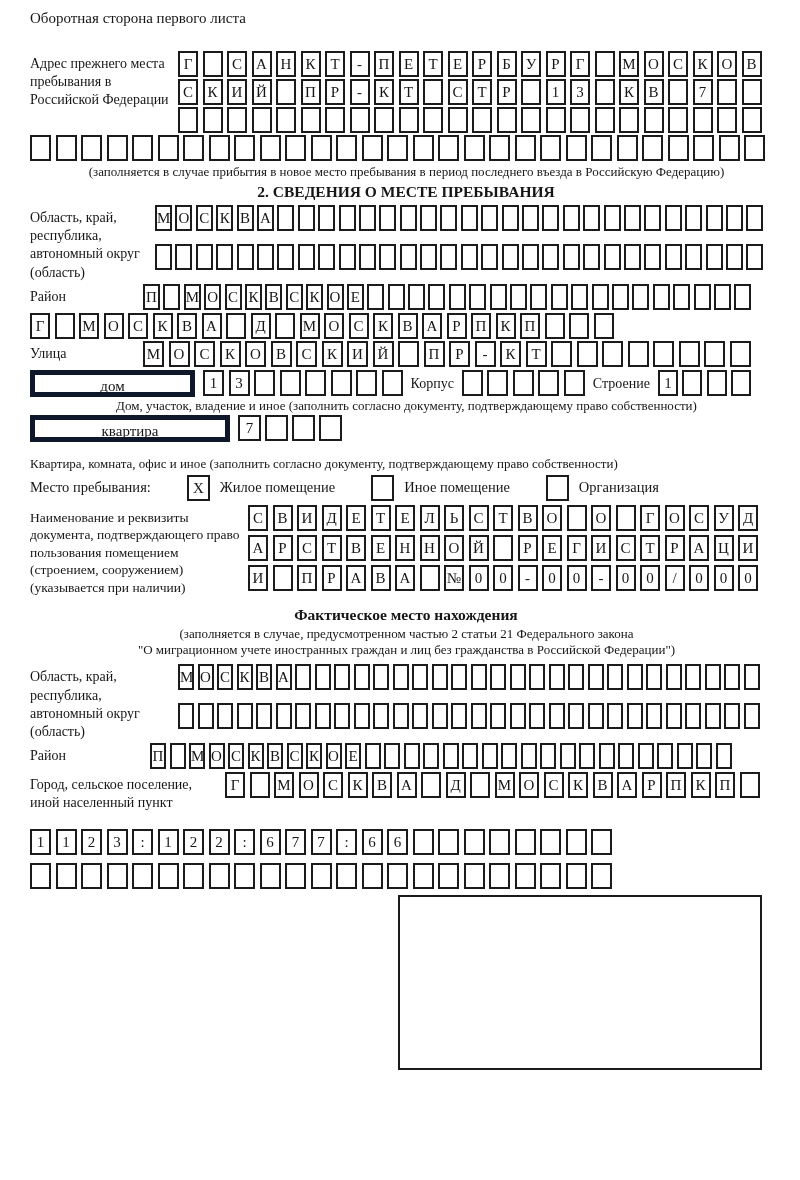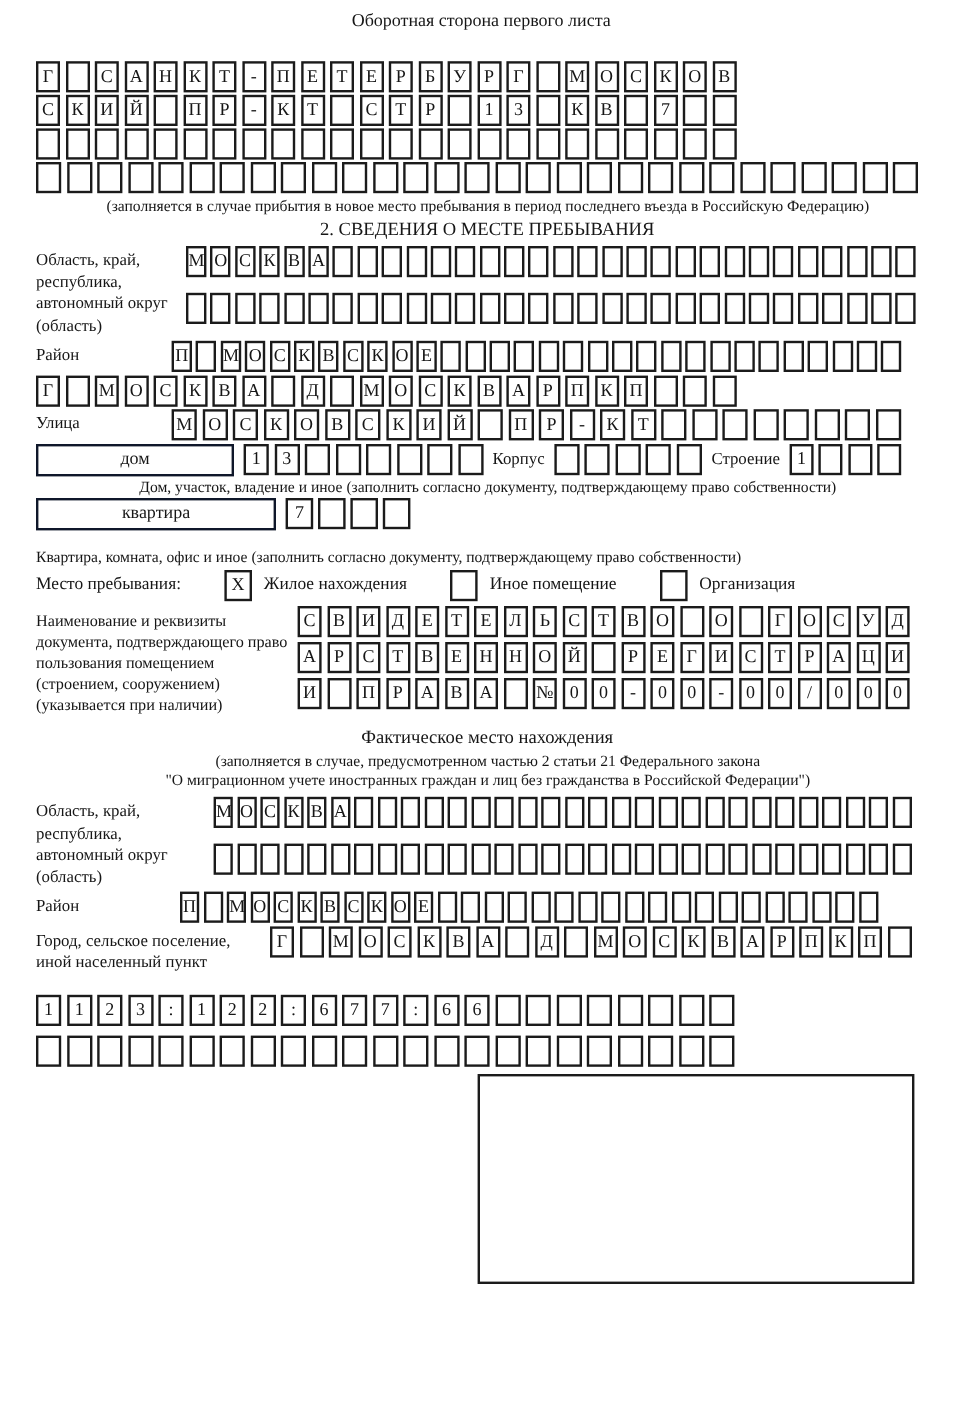--- a/index.html
+++ b/index.html
@@ -1,40 +1,40 @@
 <!DOCTYPE html>
 <html><head>
 <meta charset="utf-8">
 <style>
   *{box-sizing:border-box;margin:0;padding:0}
   html,body{background:#fff}
   body{width:800px;height:1180px;overflow:hidden;color:#161616;
        font-family:"Liberation Serif","DejaVu Serif",serif;}
   .page{width:800px;height:1180px;padding:0 0 0 30px;position:relative}
 
-  .corner{text-align:center;font-size:15px;padding:10px 28px 0 0}
+  .corner{text-align:left;font-size:15px;padding:10px 28px 0 0}
 
   .frow{display:flex;align-items:flex-start}
   .flabel{font-size:14px;line-height:1.3;padding-top:4px;flex:none}
   .cellcol{display:flex;flex-direction:column}
 
   .cellrow{display:flex;flex:none}
   .cell{flex:none;height:26px;border:2px solid #1b1b1b;text-align:center;
         font-size:15px;line-height:22px;background:#fff}
   .p245{gap:4.5px}.p245 .cell{width:20px}
   .p255{gap:4.5px}.p255 .cell{width:21px}
   .p203{gap:3.4px}.p203 .cell{width:17px}
   .p195{gap:3.5px}.p195 .cell{width:16px}
   .p27 {gap:4px}  .p27  .cell{width:23px}
   .gap2{margin-top:2px}.gap13{margin-top:13px}.gap4{margin-top:4px}.gap8{margin-top:8px}
 
   .note{font-size:13px;text-align:center;padding-right:17px}
-  .sect-title{font-size:15.5px;font-weight:normal;text-align:center;padding-right:18px}
-
-  .widebox{flex:none;height:27px;border:2px solid #0f172a;text-align:center;
+  .sect-title{font-size:15.5px;font-weight:bold;text-align:center;padding-right:18px}
+
+  .widebox{flex:none;height:27px;border:5px solid #0f172a;text-align:center;
            font-size:15px;line-height:23px}
   .inline-lbl{font-size:14px;line-height:27px;flex:none;padding:0 8px}
 
   .stay-row{display:flex;align-items:center;font-size:14.5px}
   .checkbox{flex:none;width:23px;height:26px;border:2px solid #1b1b1b;text-align:center;
             font-size:15px;line-height:22px;margin-left:36px}
   .opt-label{margin-left:10px}
 
   .stampbox{width:364px;height:175px;border:2px solid #1b1b1b;margin:6px 0 0 368px}
   .stampcaption{width:396px;margin:6px 0 0 348px;text-align:center;
@@ -42,20 +42,21 @@
   .m-top3{margin-top:3px}.m-top4{margin-top:4px}.m-top6{margin-top:6px}
 </style>
 </head>
 <body>
 
 <div class="page">
 
   <div class="corner">Оборотная сторона первого листа</div>
 
   <div class="frow" style="margin-top:24px">
+    <div class="flabel" style="width:148px">Адрес прежнего места пребывания в Российской Федерации</div>
     <div class="cellcol">
       <div class="cellrow p245">
           <div class="cell">Г</div>
           <div class="cell"></div>
           <div class="cell">С</div>
           <div class="cell">А</div>
           <div class="cell">Н</div>
           <div class="cell">К</div>
           <div class="cell">Т</div>
           <div class="cell">-</div>
@@ -368,21 +369,21 @@
         <div class="cell"></div>
         <div class="cell"></div>
       </div>
   </div>
   <div class="note" style="text-align:left;margin-top:14px">Квартира, комната, офис и иное (заполнить согласно документу, подтверждающему право собственности)</div>
 
   <div class="stay-row m-top3">
     <span>Место пребывания:</span>
     <span class="stay-options" style="display:flex;align-items:center">
         <span class="checkbox">X</span>
-        <span class="opt-label">Жилое нахождения</span>
+        <span class="opt-label">Жилое помещение</span>
         <span class="checkbox"></span>
         <span class="opt-label">Иное помещение</span>
         <span class="checkbox"></span>
         <span class="opt-label">Организация</span>
       </span>
   </div>
 
   <div class="frow m-top4">
     <div class="flabel" style="width:218px;font-size:13.5px">Наименование и реквизиты документа, подтверждающего право пользования помещением (строением, сооружением) (указывается при наличии)</div>
     <div class="cellcol">

